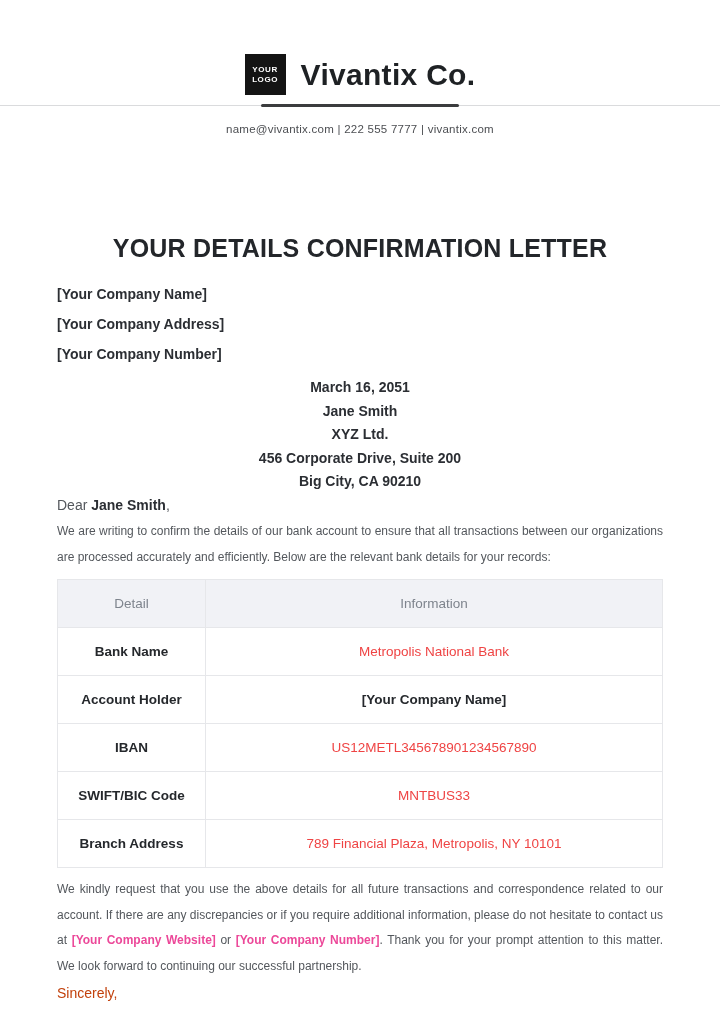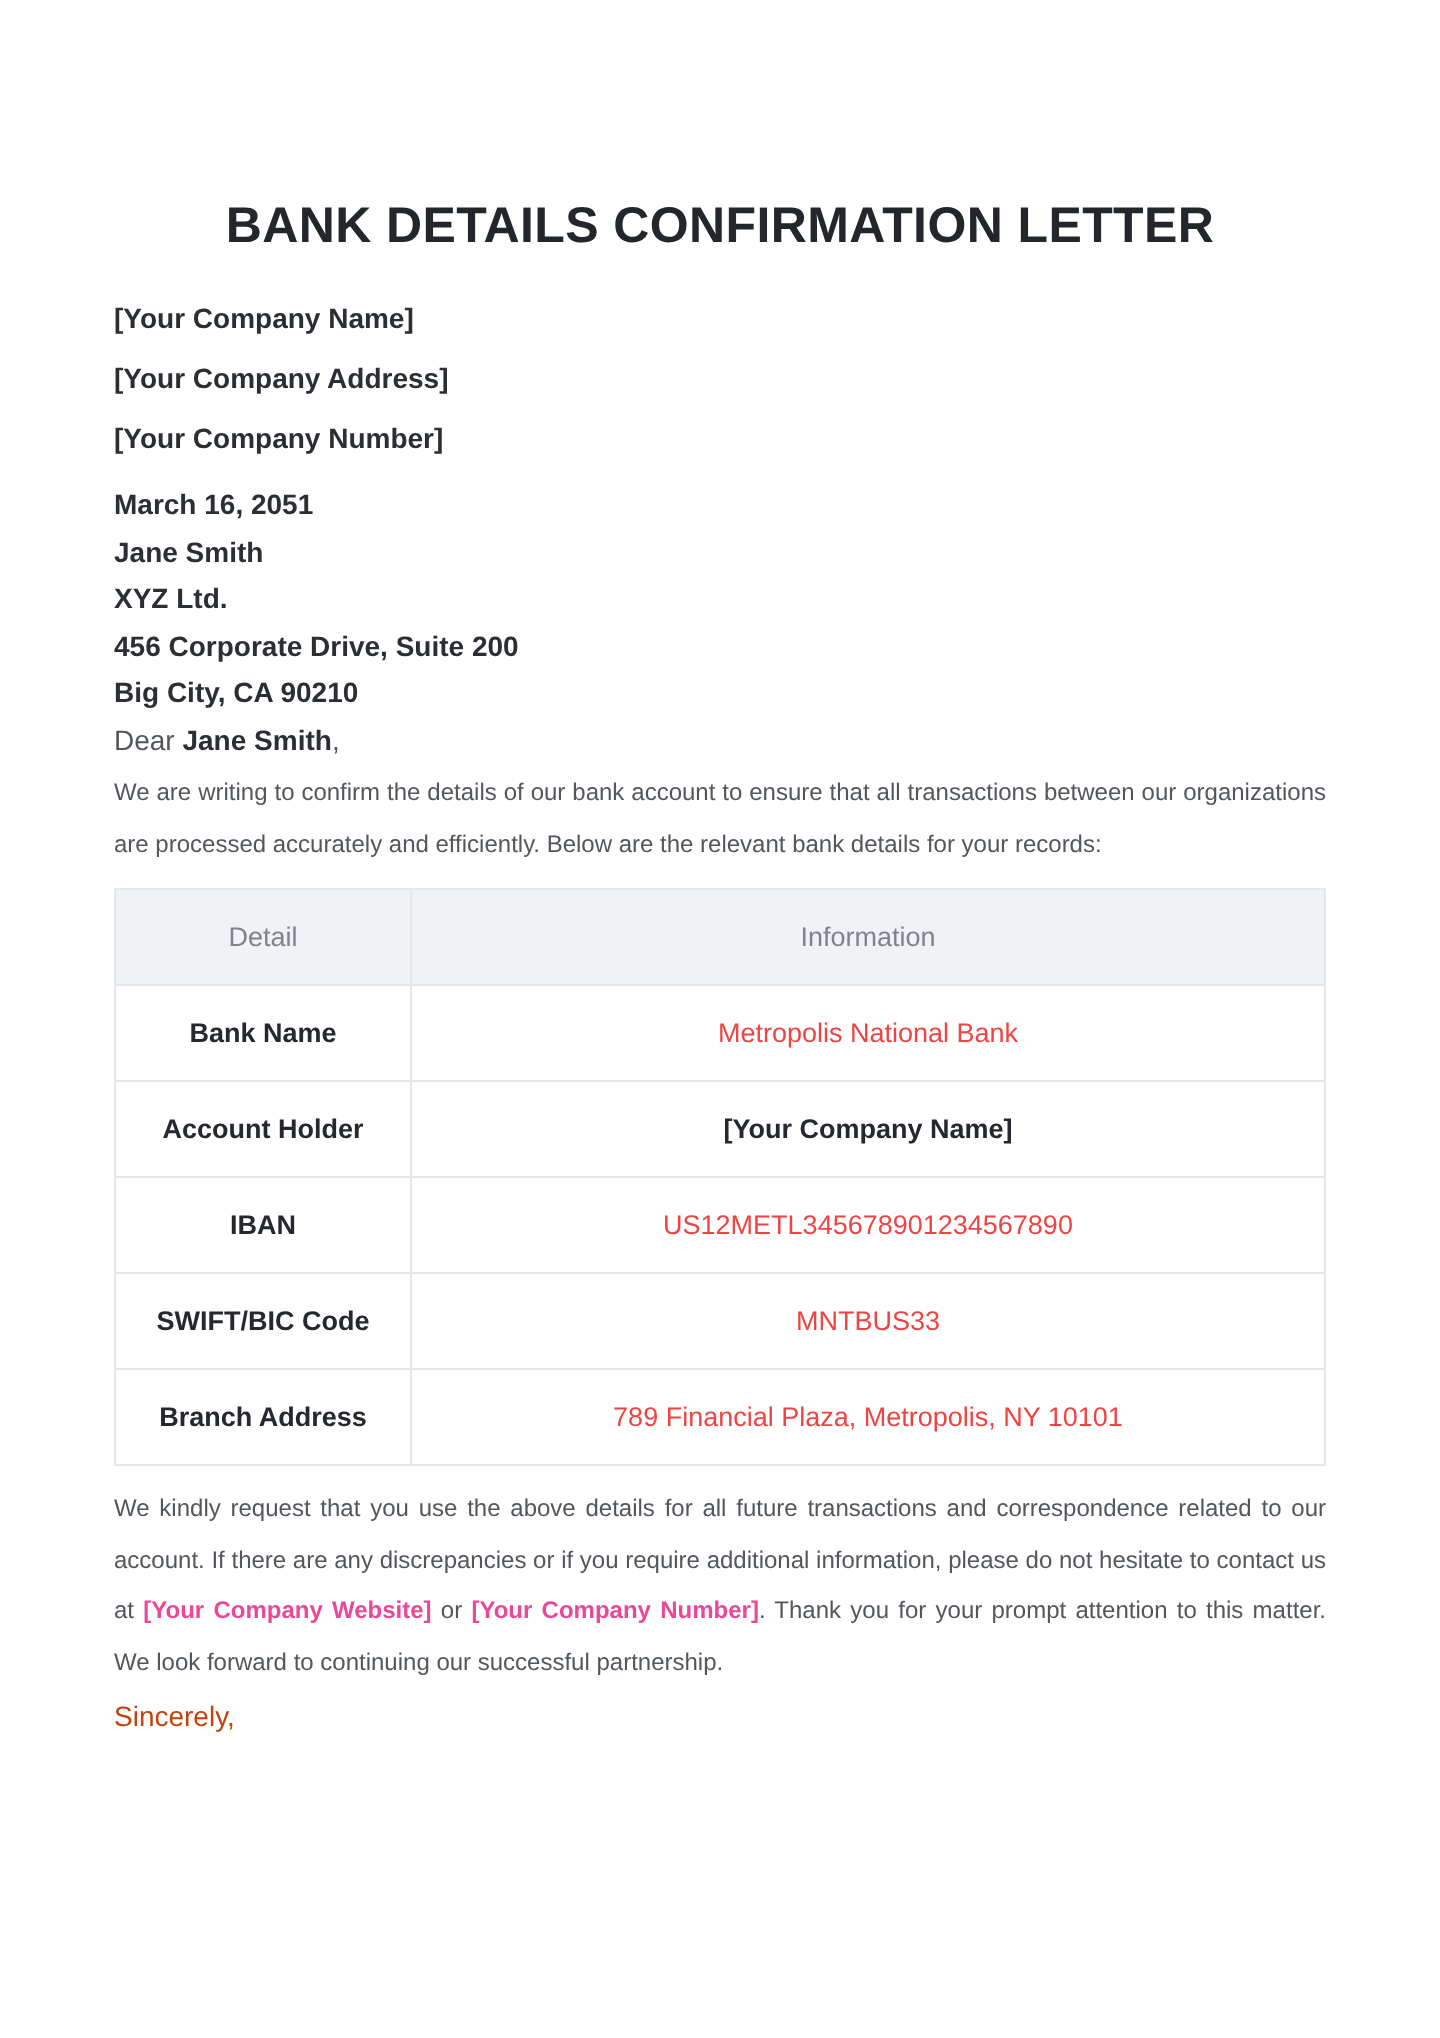--- a/index.html
+++ b/index.html
@@ -26,21 +26,21 @@
   .divider-thick { position:absolute; top:0; left:50%; transform:translateX(-50%); width:198px; height:3px; background:#3b3c3e; border-radius:2px; }
   .contact { margin-top:15px; text-align:center; font-size:11.5px; color:#4c4e52; letter-spacing:0.25px; }
 
   
   .content { padding:0 57px; }
   .title { margin-top:99px; text-align:center; font-size:25px; font-weight:bold; color:#23262a; letter-spacing:0.2px; }
 
   .company-lines { margin-top:23px; }
   .company-line { font-size:14px; font-weight:bold; color:#2b2e33; margin-bottom:14px; }
 
-  .addr-block { margin-top:3px; font-size:14px; font-weight:bold; color:#2b2e33; line-height:23.5px; }
+  .addr-block { margin-top:3px; font-size:14px; font-weight:bold; color:#2b2e33; line-height:23.5px;text-align:center; }
 
   .greeting { font-size:14px; color:#53575c; line-height:23.5px; }
   .greeting .bold { font-weight:bold; color:#2b2e33; }
 
   .para { font-size:12px; line-height:25.5px; text-align:justify; color:#53575c; }
   .para .bold { font-weight:bold; color:#ec4899; }
   .intro { margin-top:2px; }
 
   
   .bank-table { width:100%; border-collapse:collapse; margin-top:9px; }
@@ -54,23 +54,37 @@
   .bank-table td.info.bold { font-weight:bold; color:#25282c; }
 
   .closing { margin-top:9px; }
   .signoff { margin-top:2px; font-size:14px; line-height:25.5px; color:#c2410c; }
 </style>
 </head>
 <body>
 
 <div class="page">
 
+  <div class="header">
+    <div class="brand-row">
+      <div class="logo">
+        <span>YOUR</span>
+        <span>LOGO</span>
+      </div>
+      <div class="brand-name">Vivantix Co.</div>
+    </div>
+    <div class="divider">
+      <div class="divider-thin"></div>
+      <div class="divider-thick"></div>
+    </div>
+    <div class="contact">name@vivantix.com | 222 555 7777 | vivantix.com</div>
+  </div>
 
   <div class="content">
-    <div class="title">BANK DETAILS CONFIRMATION LETTER</div>
+    <div class="title">YOUR DETAILS CONFIRMATION LETTER</div>
 
     <div class="company-lines">
       <div class="company-line">[Your Company Name]</div>
       <div class="company-line">[Your Company Address]</div>
       <div class="company-line">[Your Company Number]</div>
     </div>
 
     <div class="addr-block">
       <div>March 16, 2051</div>
       <div>Jane Smith</div>

